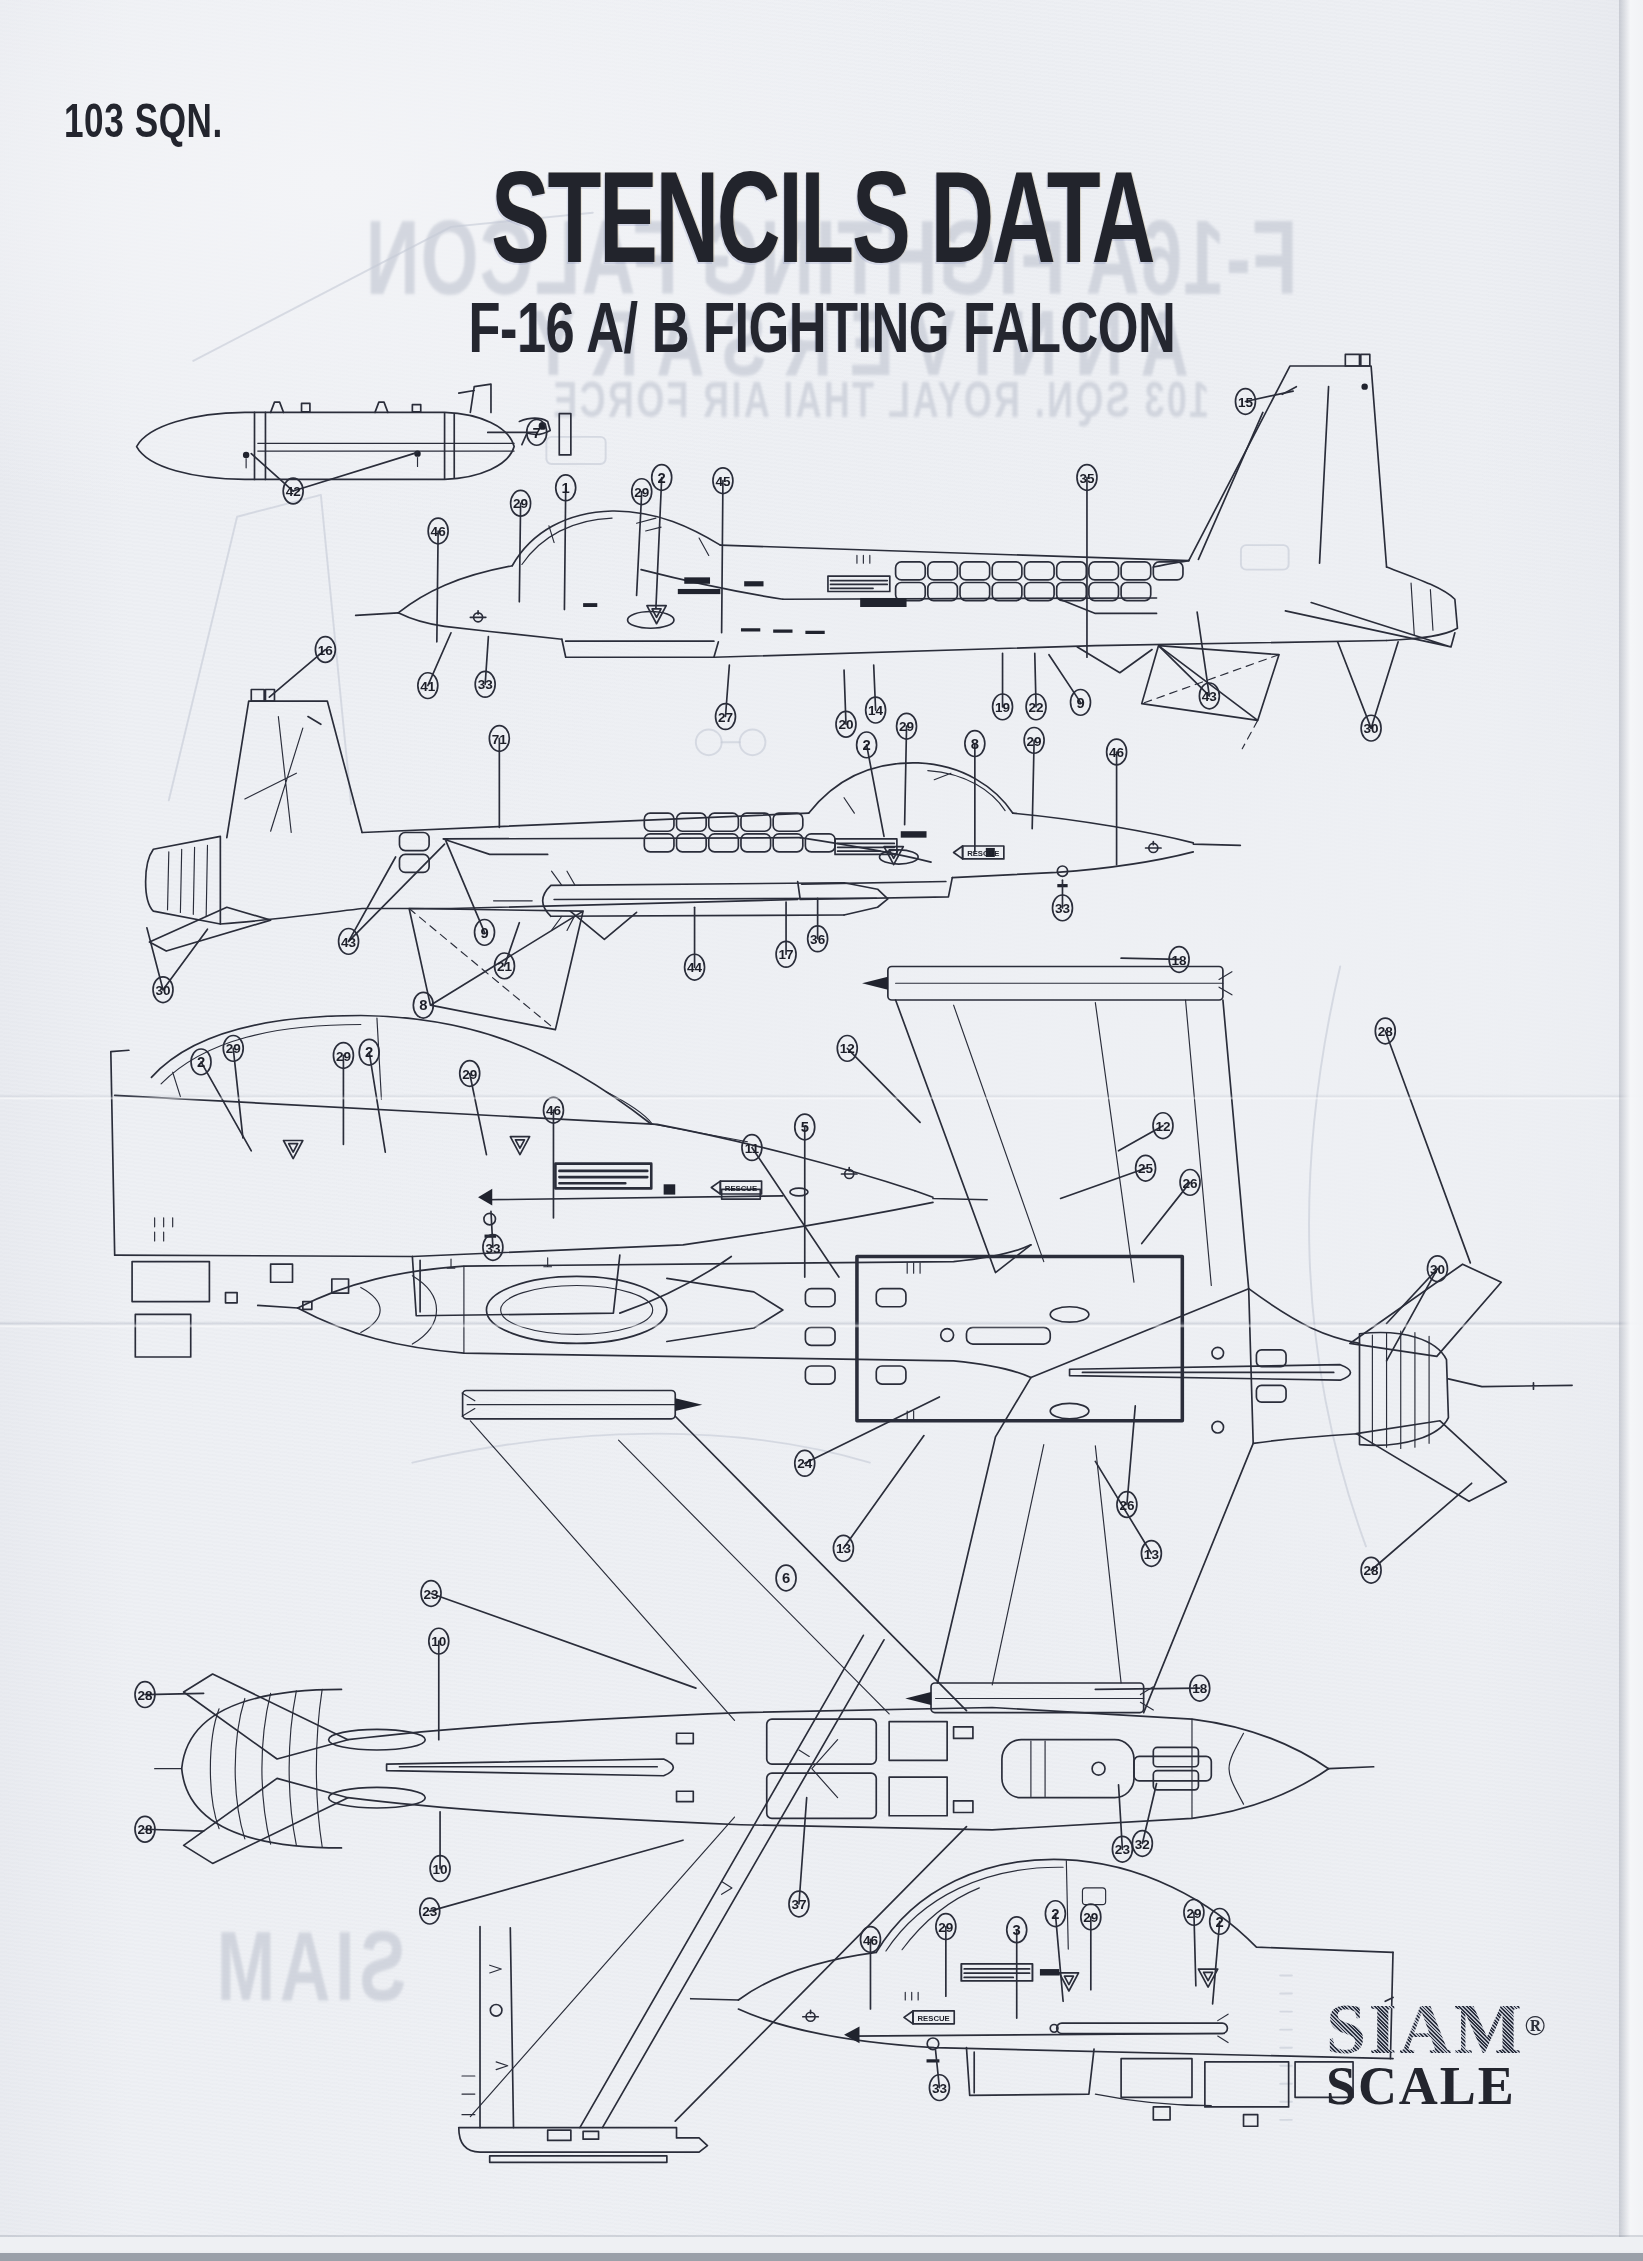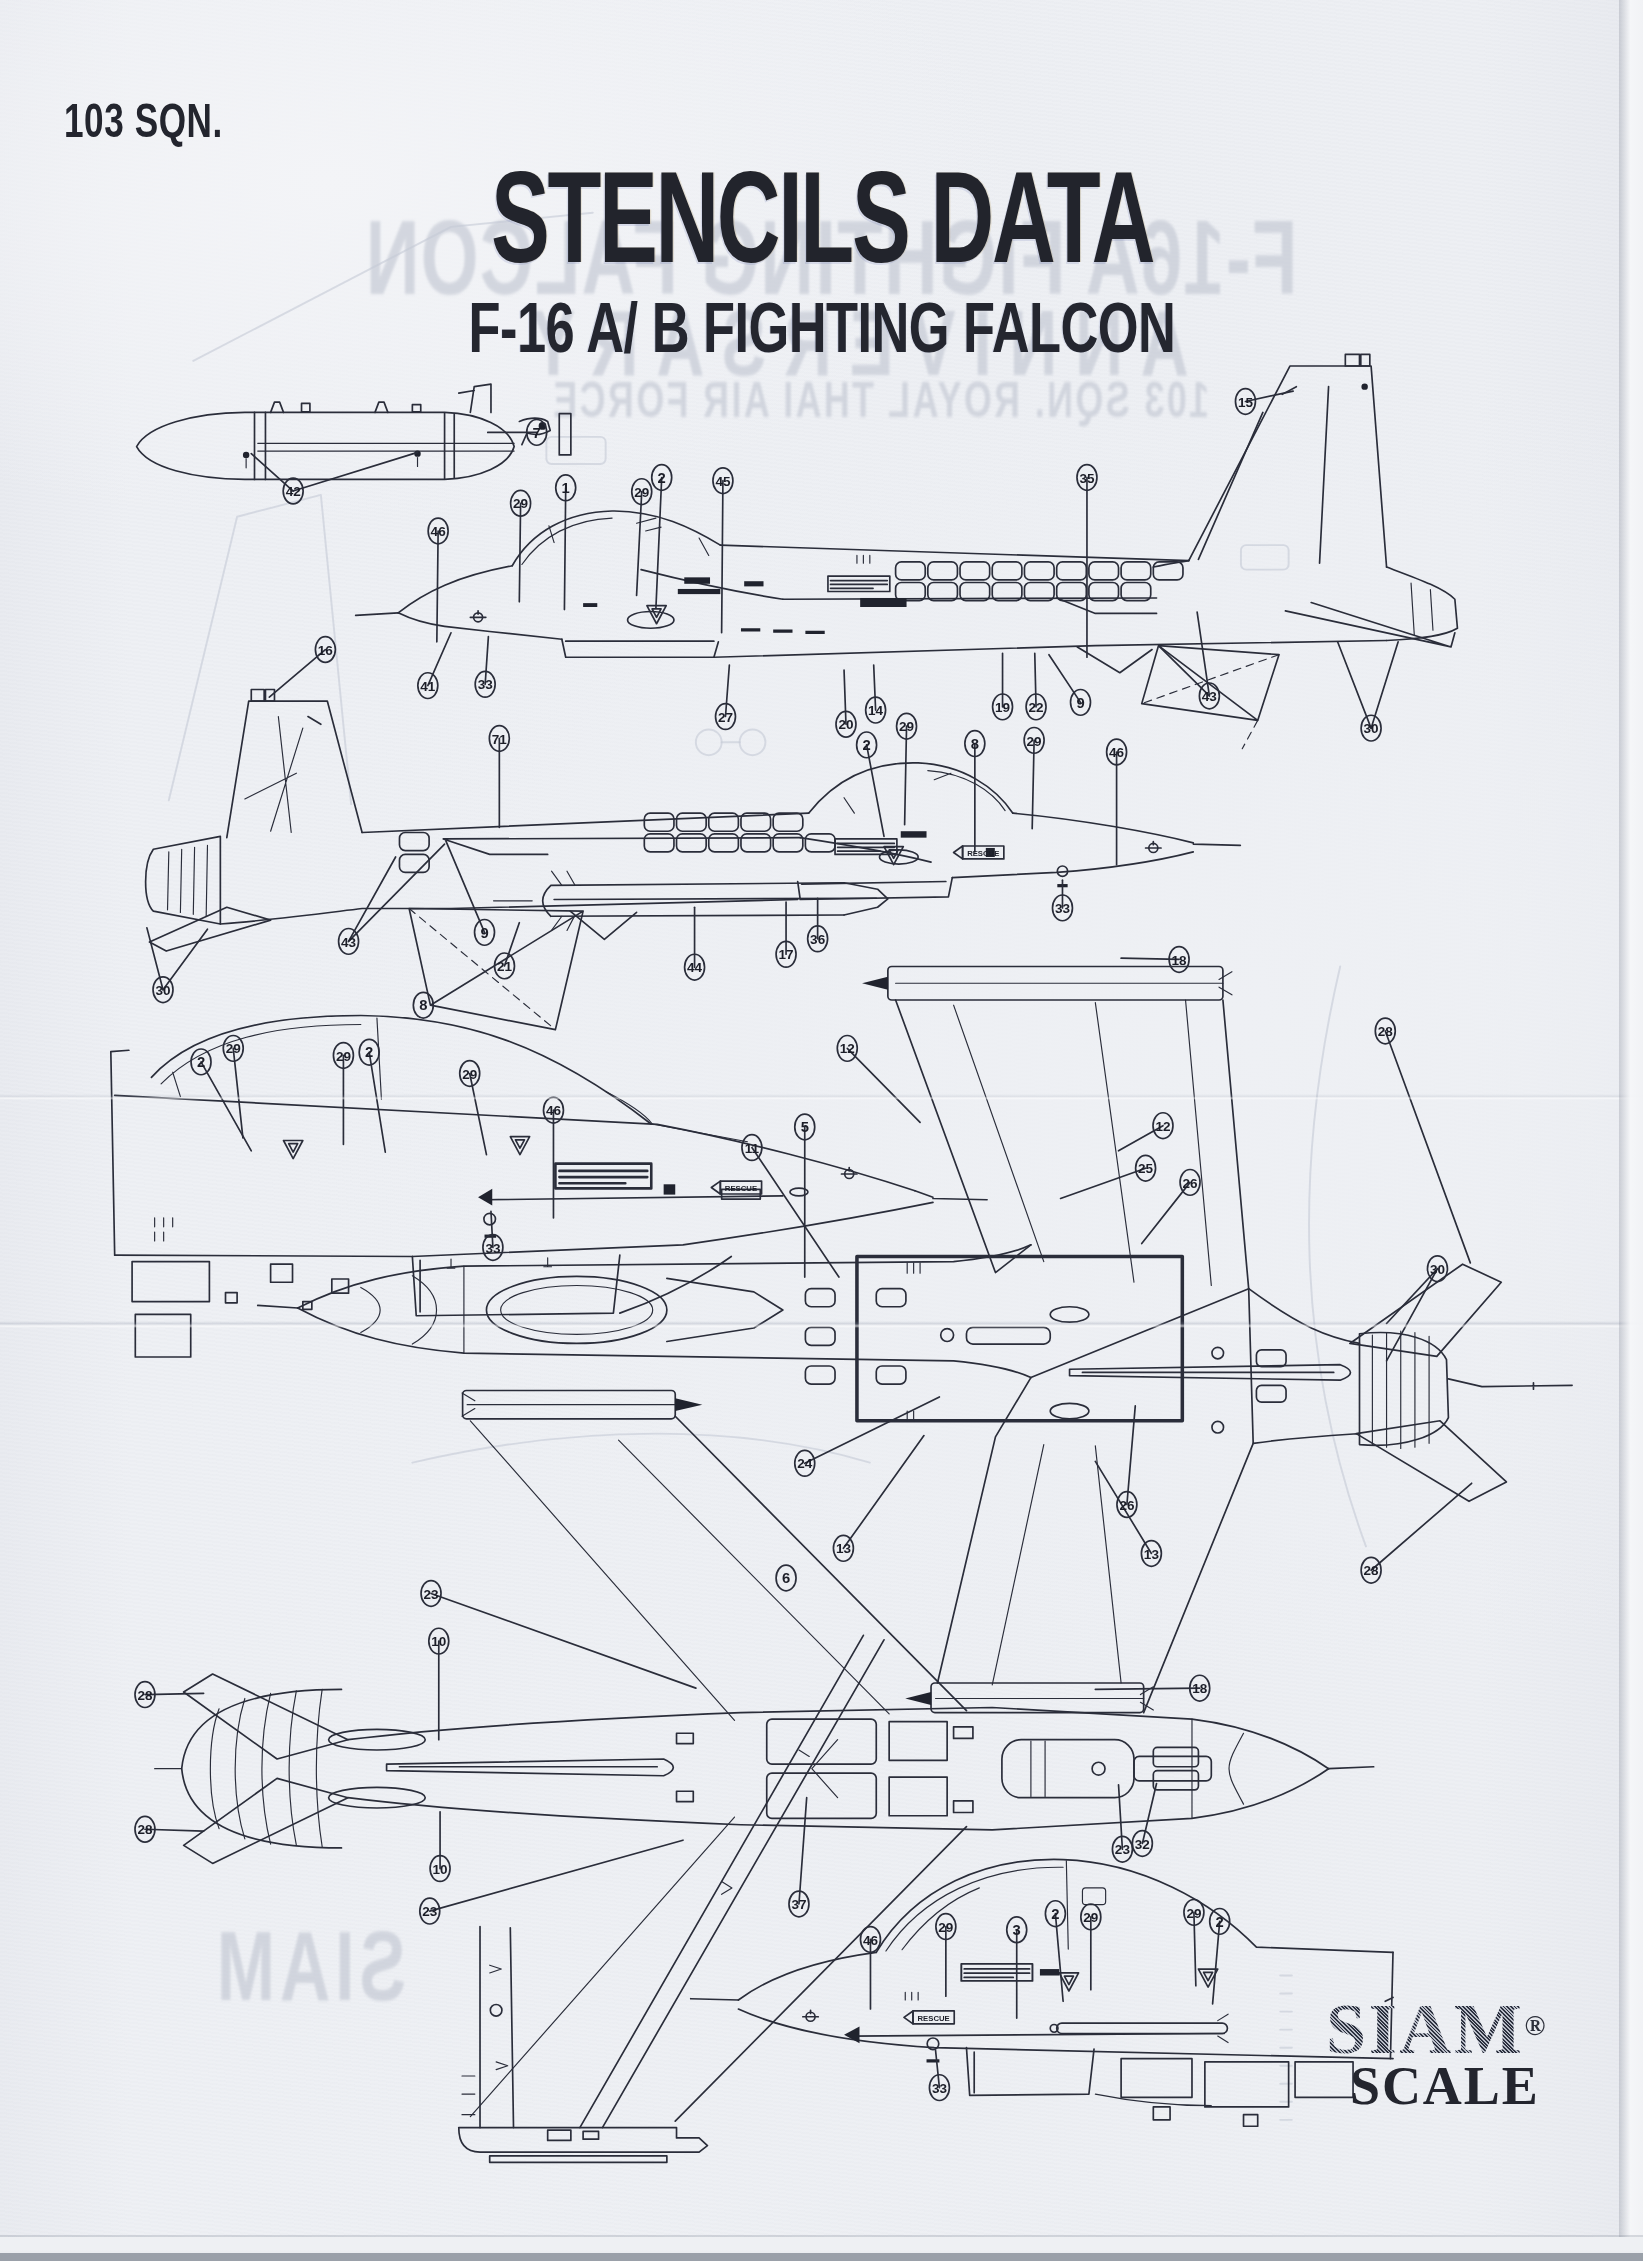--- a/index.html
+++ b/index.html
@@ -23,21 +23,21 @@
     text-shadow:-1.3px 0.6px 0 rgba(40,60,150,.10);}
   
   .ghostline{color:#bfc4d0;opacity:.6;filter:blur(1.3px);font-weight:bold;white-space:nowrap;
     transform-origin:center top;}
   
   .brand{left:1326px;top:1996px;line-height:.92;white-space:nowrap;}
   .brand .siam{font-family:"Liberation Serif",serif;font-weight:bold;font-size:72px;letter-spacing:2.6px;
     color:#474c59;background:repeating-linear-gradient(45deg,#2c313f 0 1.3px,#b9bdc8 1.3px 2.6px);
     -webkit-background-clip:text;background-clip:text;-webkit-text-fill-color:transparent;}
   .brand .reg{font-family:"Liberation Serif",serif;font-weight:bold;font-size:28px;color:#2c2f3a;vertical-align:18px;letter-spacing:0;}
-  .brand .scale{font-family:"Liberation Serif",serif;font-weight:bold;font-size:54px;letter-spacing:1.9px;color:#23252e;margin-left:24px;}
+  .brand .scale{font-family:"Liberation Serif",serif;font-weight:bold;font-size:54px;letter-spacing:1.9px;color:#23252e;}
   
   .crease{left:0;width:1643px;pointer-events:none;}
   .crease.c1{top:1094px;height:5.8px;background:linear-gradient(180deg,rgba(140,148,165,0),rgba(140,148,165,.16) 40%,rgba(255,255,255,.55) 70%,rgba(140,148,165,0));}
   .crease.c2{top:1321px;height:7px;background:linear-gradient(180deg,rgba(130,138,158,0),rgba(130,138,158,.24) 38%,rgba(255,255,255,.6) 72%,rgba(130,138,158,0));}
   .edge-right{top:0;left:1619px;width:24.5px;height:2261px;pointer-events:none;
     background:linear-gradient(90deg,rgba(106,112,128,.26),rgba(246,247,249,.92) 45%,#f1f2f5);}
   .edge-bottom{left:0;top:2235px;width:1643px;height:26.4px;pointer-events:none;
     background:linear-gradient(180deg,rgba(130,138,152,.28) 0 1.9px,#eef0f3 1.9px 55%,#e3e5ea);}
   .scan-band{left:0;top:2253px;width:1643px;height:8.4px;background:#9aa0a9;pointer-events:none;}
   svg{position:absolute;left:0;top:0;}

